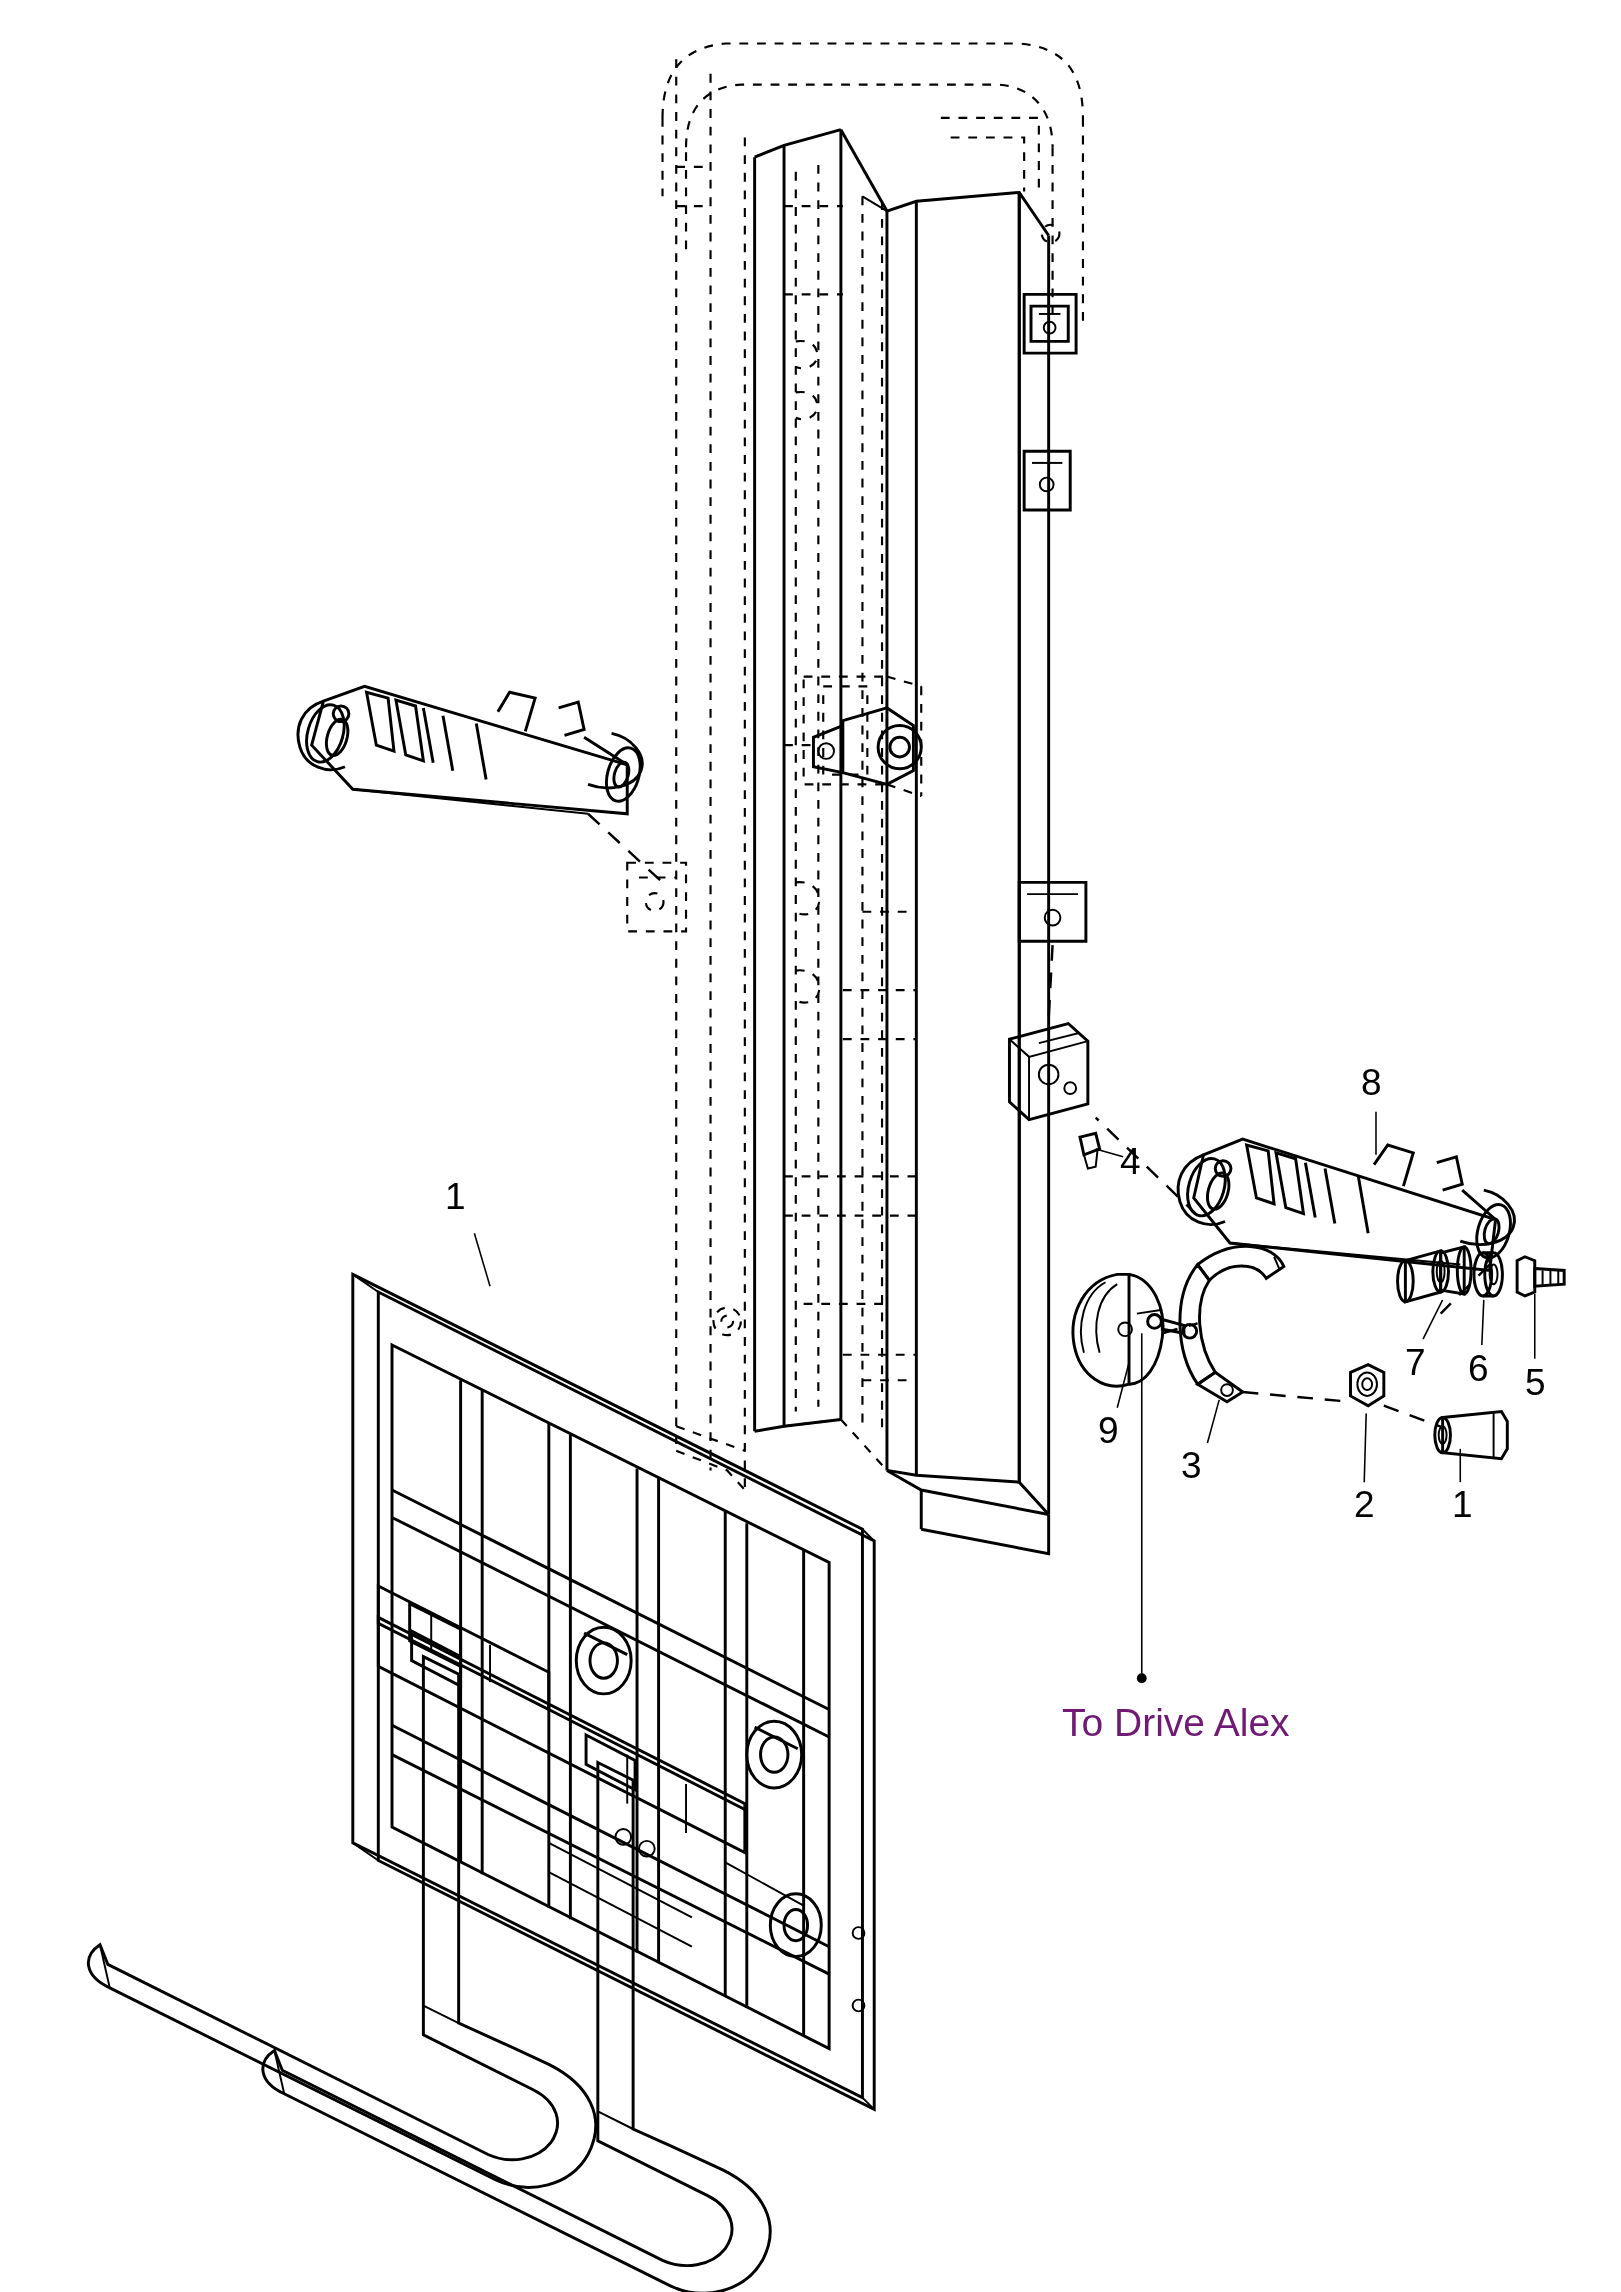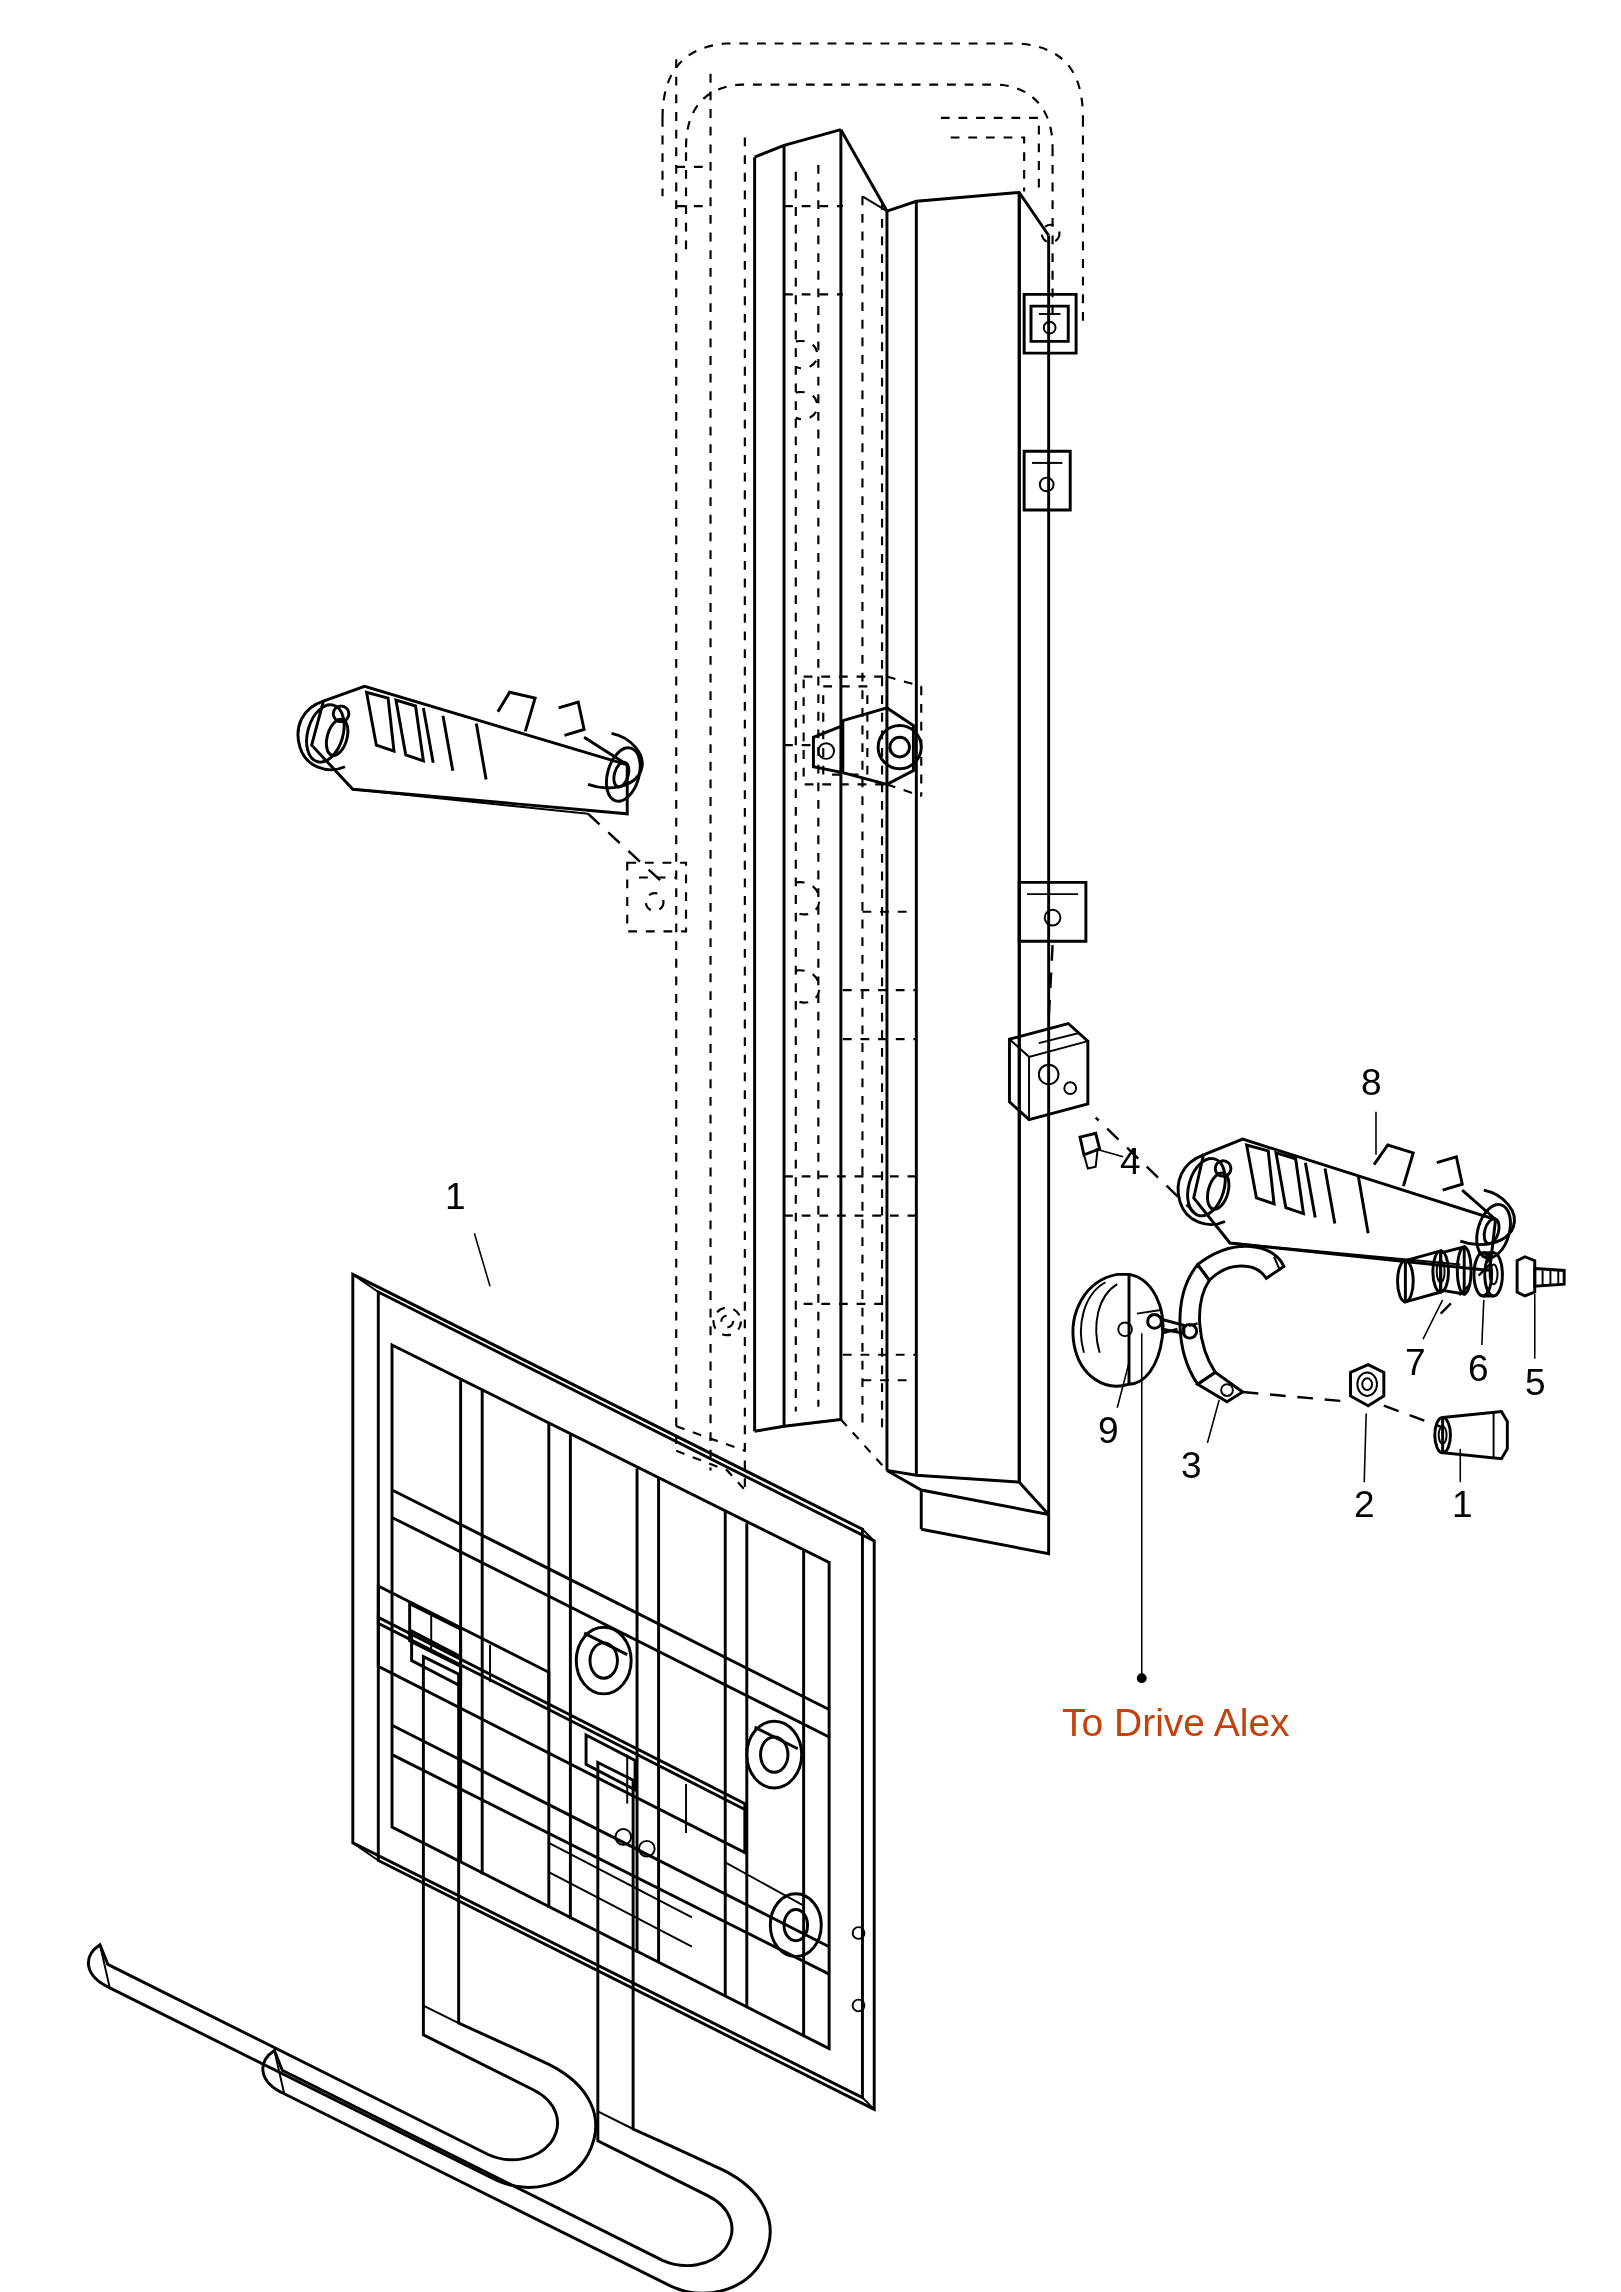--- a/index.html
+++ b/index.html
@@ -29,21 +29,21 @@
     font-family: "Liberation Sans", sans-serif;
     font-size: 37px;
     color: #000000;
     line-height: 1;
     white-space: nowrap;
   }
   .note {
     position: absolute;
     font-family: "Liberation Sans", sans-serif;
     font-size: 39px;
-    color: #c2410c;
+    color: #701a75;
     line-height: 1;
     white-space: nowrap;
   }
   
   .ln { stroke: #000; fill: none; }
   .solid { stroke-width: 3; }
   .thin { stroke-width: 2; }
   .hair { stroke-width: 1.6; }
   .dashed { stroke-width: 2.2; stroke-dasharray: 9 9; }
   .dash-lead { stroke-width: 2.5; stroke-dasharray: 16 12; }

